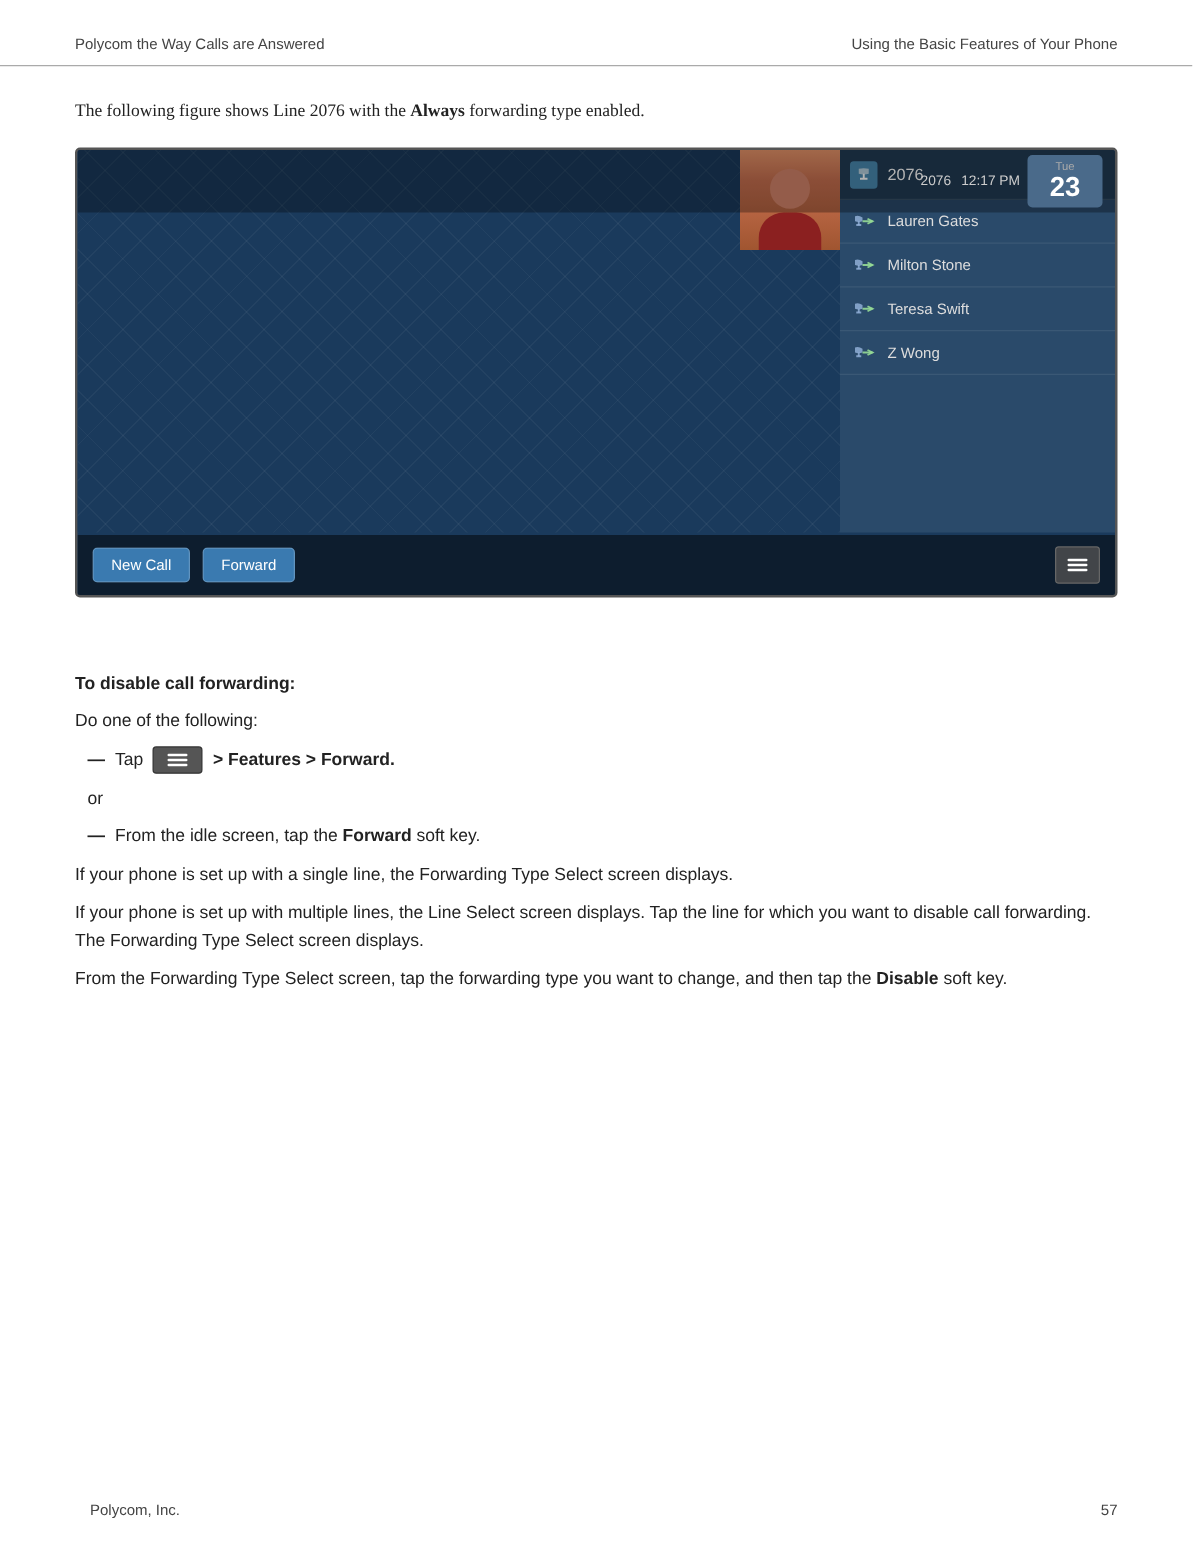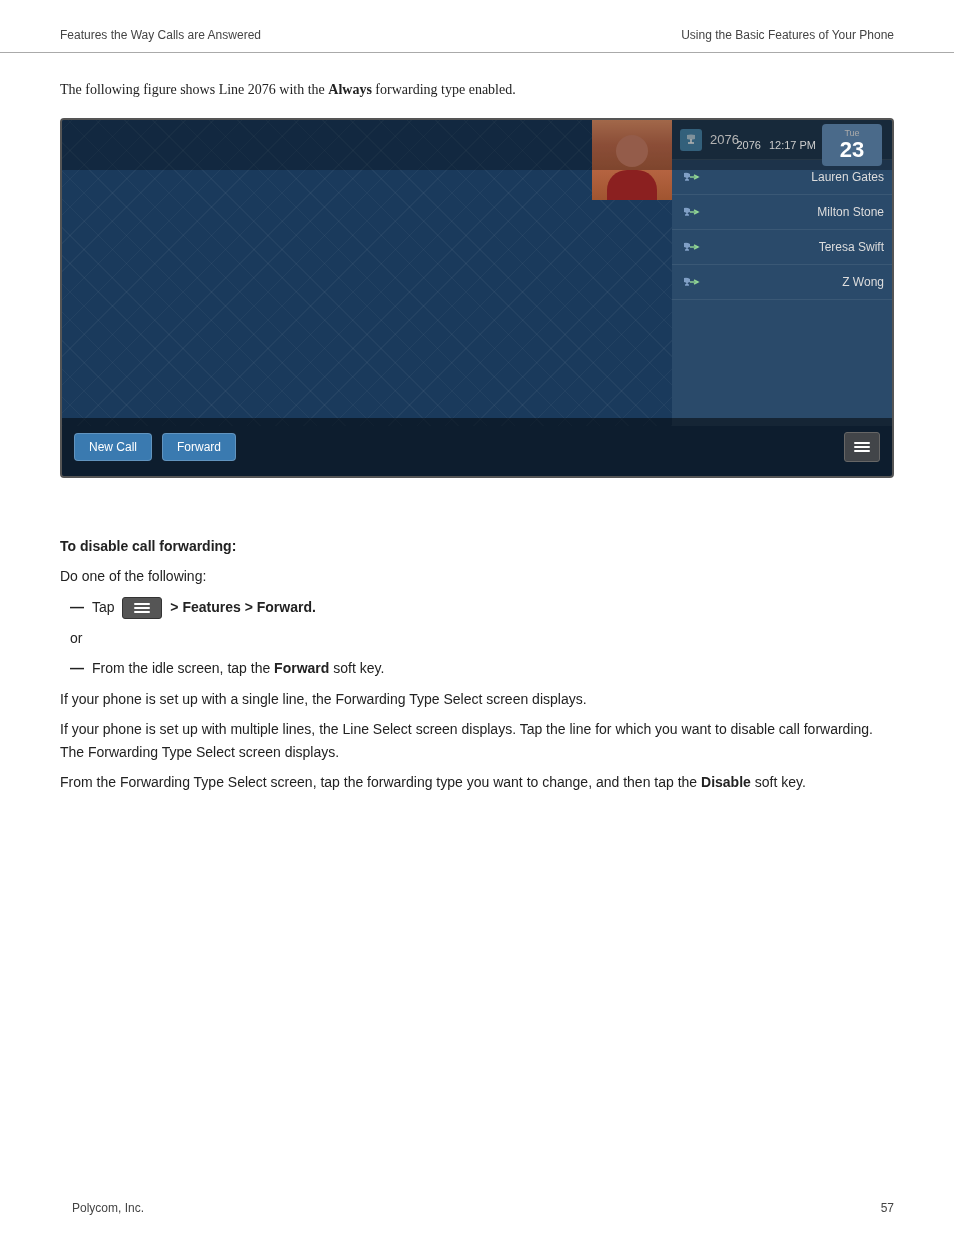--- a/index.html
+++ b/index.html
@@ -191,42 +191,41 @@
       font-size: 13px;
       font-family: Arial, sans-serif;
     }
 
     .contact-item {
       display: flex;
       align-items: center;
       padding: 6px 8px;
       border-bottom: 1px solid rgba(255,255,255,0.08);
       cursor: pointer;
-      justify-content: space-between;
     }
     .contact-icon {
       width: 22px;
       height: 22px;
       margin-right: 8px;
       flex-shrink: 0;
       display: flex;
       align-items: center;
       justify-content: center;
     }
     .contact-name {
       color: #ddd;
       font-size: 12px;
       font-family: Arial, sans-serif;
     }
 
     
     .phone-bottom-bar {
       position: absolute;
       bottom: 0; left: 0; right: 0;
-      height: 58px;
+      height: 48px;
       background: rgba(0,0,0,0.5);
       display: flex;
       align-items: center;
       padding: 0 12px;
       gap: 10px;
     }
     .soft-key {
       background: #3a7ab0;
       color: #fff;
       font-size: 12px;
@@ -303,21 +302,21 @@
       justify-content: space-between;
       font-size: 12px;
       color: #444;
       font-family: Arial, sans-serif;
     }
   </style>
 </head>
 <body>
 
 <div class="page-header">
-  <span class="header-left">Features the Way Calls are Answered</span>
+  <span class="header-left">Polycom the Way Calls are Answered</span>
   <span class="header-right">Using the Basic Features of Your Phone</span>
 </div>
 
 <div class="intro-text">
   <p>
     <span>The following figure shows Line 2076 with the </span><strong>Always</strong><span> forwarding type enabled.</span>
   </p>
 </div>
 
 <div class="phone-screenshot">

